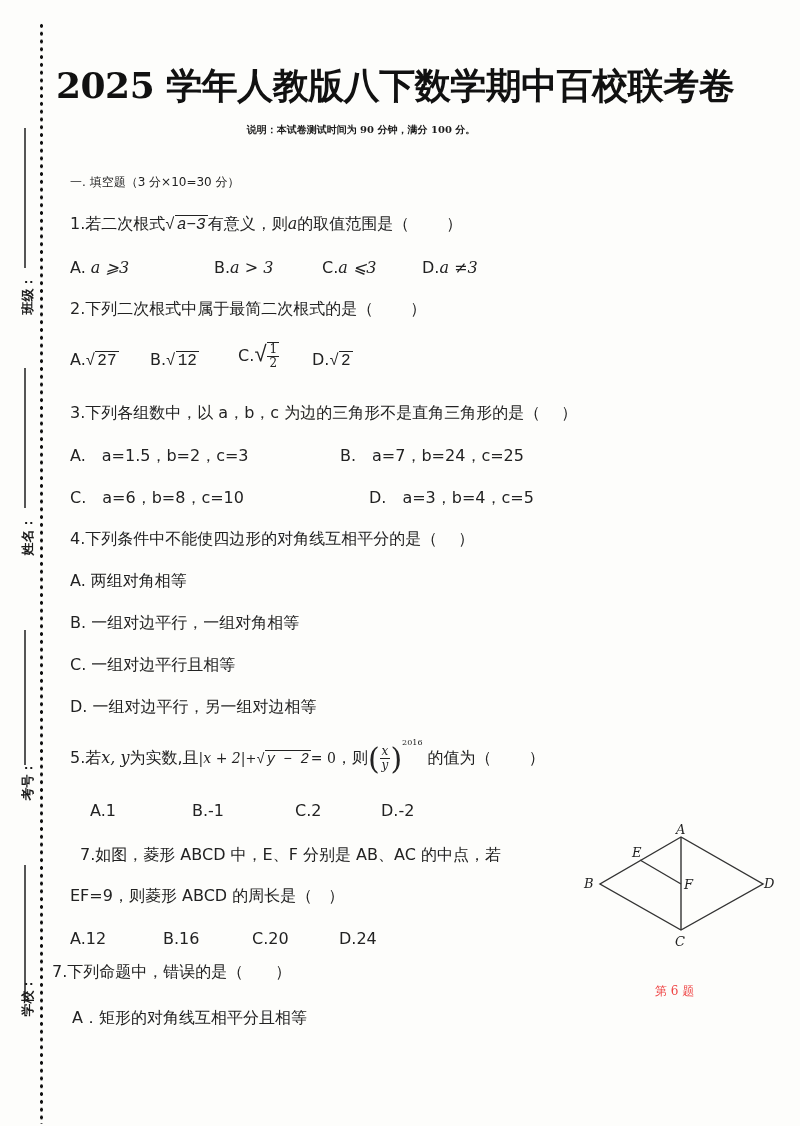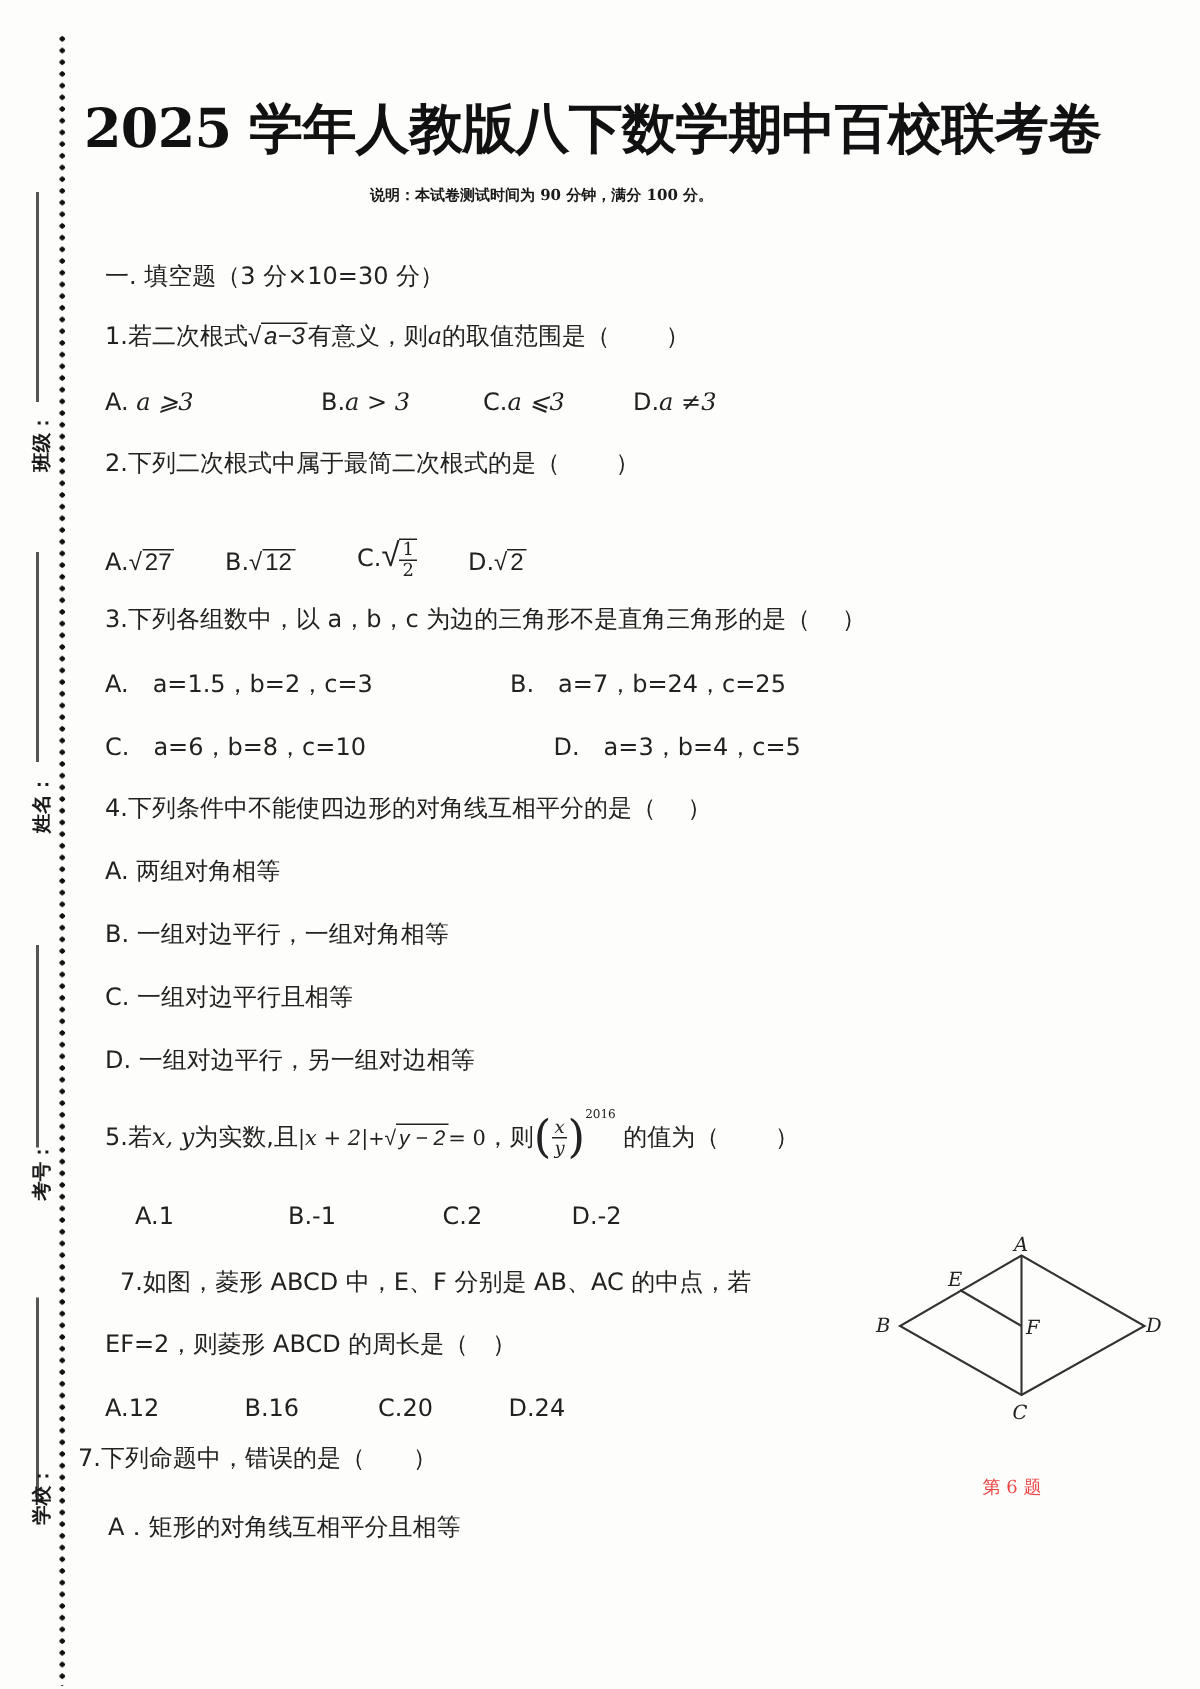--- a/index.html
+++ b/index.html
@@ -25,23 +25,23 @@
     font-family: "DejaVu Serif", "Liberation Serif", serif;
     font-size: 36px; font-weight: bold; letter-spacing: -0.5px; color: #111;
     white-space: nowrap;
   }
   .note {
     position: absolute; left: 0; top: 123px; width: 692px; text-align: center;
     font-family: "DejaVu Serif", "Liberation Serif", serif;
     font-size: 10px; font-weight: bold; padding-left: 30px; box-sizing: border-box;
   }
   .line { position: absolute; font-size: 16px; white-space: nowrap; color: #222; }
-  .section { font-size: 16px; }
+  .section { font-size: 12px; }
   .math { font-family: "DejaVu Serif", "Liberation Serif", serif; font-style: italic; }
-  .sqrt { display: inline-block; font-family: Liberation Sans, sans-serif; text-align: center; }
+  .sqrt { display: inline-block; font-family: Liberation Mono, monospace; text-align: center; }
   .sqrt .rad { border-top: 1px solid #222; padding: 0 2px; font-style: italic; }
   .frac { display: inline-flex; flex-direction: column; align-items: center; vertical-align: middle; font-size: 12px; line-height: 13px; }
   .frac .num { border-bottom: 1px solid #222; padding: 0 2px; }
   .opt { position: absolute; }
   .paren-big { font-size: 30px; font-family: "DejaVu Serif", serif; vertical-align: middle; font-weight: 200; }
   .sup { font-size: 8px; vertical-align: 18px; font-family: "DejaVu Serif", serif; }
   .figure { position: absolute; left: 578px; top: 820px; width: 210px; height: 145px; }
   .caption { position: absolute; left: 655px; top: 943px; font-family: "DejaVu Serif", serif; font-size: 12px; color: #ef4444; margin-top: 40px; }
 </style>
 </head>
@@ -70,21 +70,21 @@
   <span>1.若二次根式</span><span class="sqrt">√<span class="rad">a−3</span></span><span>有意义，则</span><span class="math">a</span><span>的取值范围是（　　 ）</span>
 </div>
 <div class="line" style="left:70px;top:258px;width:480px;">
   <span class="opt" style="left:0;"><span>A.</span> <span class="math">a ⩾3</span></span>
   <span class="opt" style="left:144px;"><span>B.</span><span class="math">a &gt; 3</span></span>
   <span class="opt" style="left:252px;"><span>C.</span><span class="math">a ⩽3</span></span>
   <span class="opt" style="left:352px;"><span>D.</span><span class="math">a ≠3</span></span>
 </div>
 
 <div class="line" style="left:70px;top:299px;">2.下列二次根式中属于最简二次根式的是（　　 ）</div>
-<div class="line" style="left:70px;top:361px;width:480px;height:40px;">
+<div class="line" style="left:70px;top:346px;width:480px;height:40px;">
   <span class="opt" style="left:0;top:4px;"><span>A.</span><span class="sqrt">√<span class="rad" style="font-style:normal">27</span></span></span>
   <span class="opt" style="left:80px;top:4px;"><span>B.</span><span class="sqrt">√<span class="rad" style="font-style:normal">12</span></span></span>
   <span class="opt" style="left:168px;top:-4px;"><span>C.</span><span class="sqrt" style="font-size:22px;">√</span><span class="frac" style="border-top:1px solid #222;">
         <span class="num" style="font-family:'DejaVu Serif',serif;">1</span>
         <span style="font-family:'DejaVu Serif',serif;">2</span>
       </span></span>
   <span class="opt" style="left:242px;top:4px;"><span>D.</span><span class="sqrt">√<span class="rad" style="font-style:normal">2</span></span></span>
 </div>
 
 <div class="line" style="left:70px;top:403px;">3.下列各组数中，以 a，b，c 为边的三角形不是直角三角形的是（　 ）</div>
@@ -106,21 +106,21 @@
     </span><span class="paren-big">)</span><span class="sup">2016</span>&nbsp;<span>的值为（　　 ）</span>
 </div>
 <div class="line" style="left:90px;top:801px;width:400px;">
   <span class="opt" style="left:0;">A.1</span>
   <span class="opt" style="left:102px;">B.-1</span>
   <span class="opt" style="left:205px;">C.2</span>
   <span class="opt" style="left:291px;">D.-2</span>
 </div>
 
 <div class="line" style="left:80px;top:845px;">7.如图，菱形 ABCD 中，E、F 分别是 AB、AC 的中点，若</div>
-<div class="line" style="left:70px;top:886px;">EF=2，则菱形 ABCD 的周长是（　）</div>
+<div class="line" style="left:70px;top:886px;">EF=9，则菱形 ABCD 的周长是（　）</div>
 <div class="line" style="left:70px;top:929px;width:400px;">
   <span class="opt" style="left:0;">A.12</span>
   <span class="opt" style="left:93px;">B.16</span>
   <span class="opt" style="left:182px;">C.20</span>
   <span class="opt" style="left:269px;">D.24</span>
 </div>
 
 <svg class="figure" viewBox="0 0 210 145">
   <g stroke="#333" stroke-width="1.4" fill="none">
     <polygon points="103,17 22,64 103,110 185,64"></polygon>

